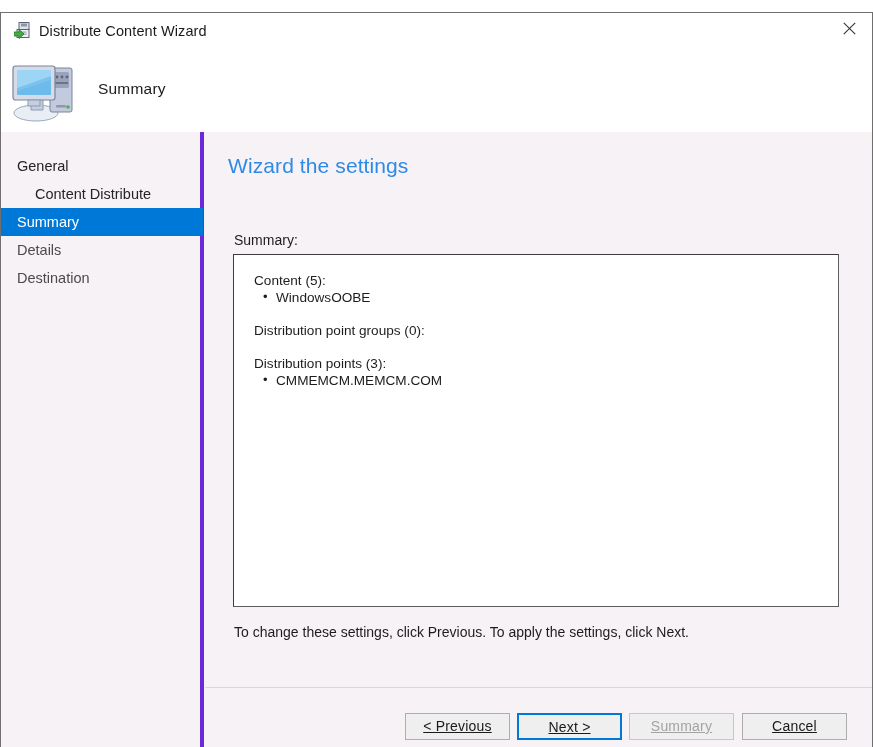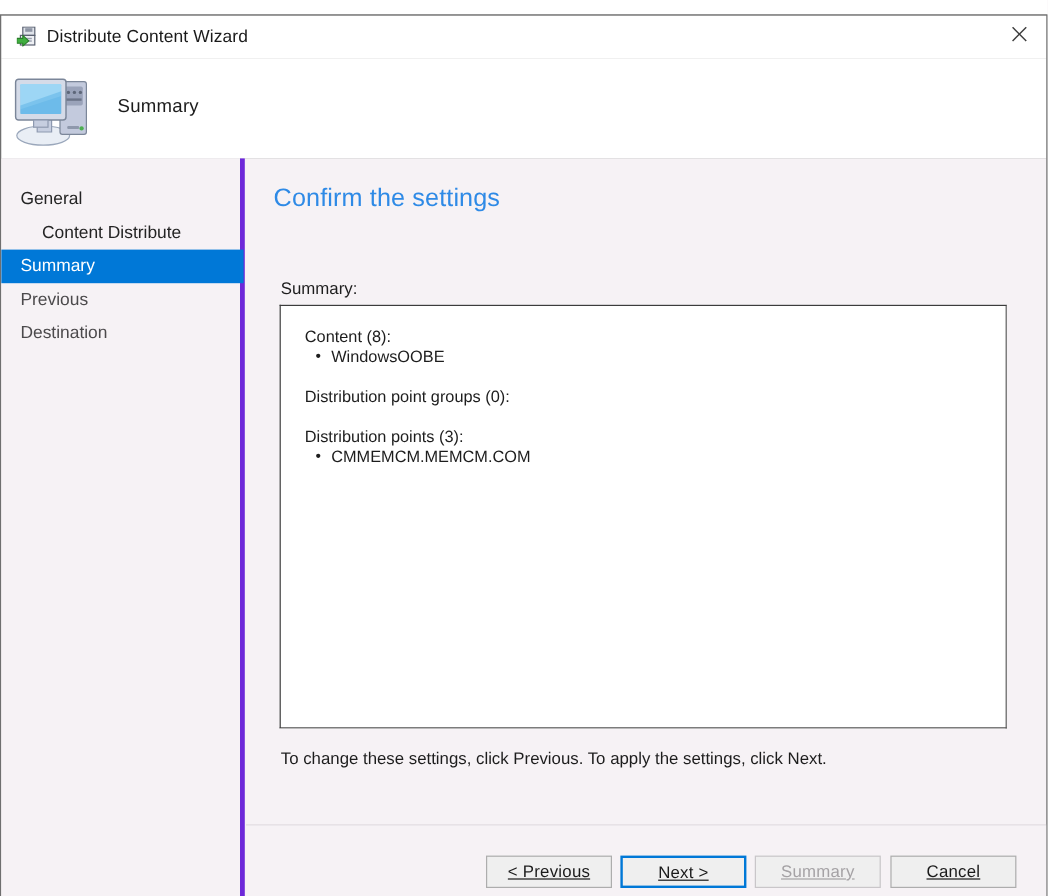--- a/index.html
+++ b/index.html
@@ -315,34 +315,34 @@
     <span class="header-title">Summary</span>
   </div>
 
   <div class="body-area">
 
     <div class="sidebar">
       <div class="nav-list">
         <div class="nav-item">General</div>
         <div class="nav-item indent">Content Distribute</div>
         <div class="nav-item selected">Summary</div>
-        <div class="nav-item dim">Previous</div>
+        <div class="nav-item dim">Details</div>
         <div class="nav-item dim">Destination</div>
       </div>
     </div>
 
     <div class="main">
-      <div class="pane-heading">Confirm the settings</div>
+      <div class="pane-heading">Wizard the settings</div>
       <div class="details-label">Summary:</div>
 
       <div class="details-box">
         <div class="details-inner">
 
           <div class="detail-group">
-            <div class="detail-heading">Content (8):</div>
+            <div class="detail-heading">Content (5):</div>
             <ul class="detail-items">
               <li class="detail-item">WindowsOOBE</li>
             </ul>
           </div>
 
 
           <div class="detail-group">
             <div class="detail-heading">Distribution point groups (0):</div>
           </div>
 

